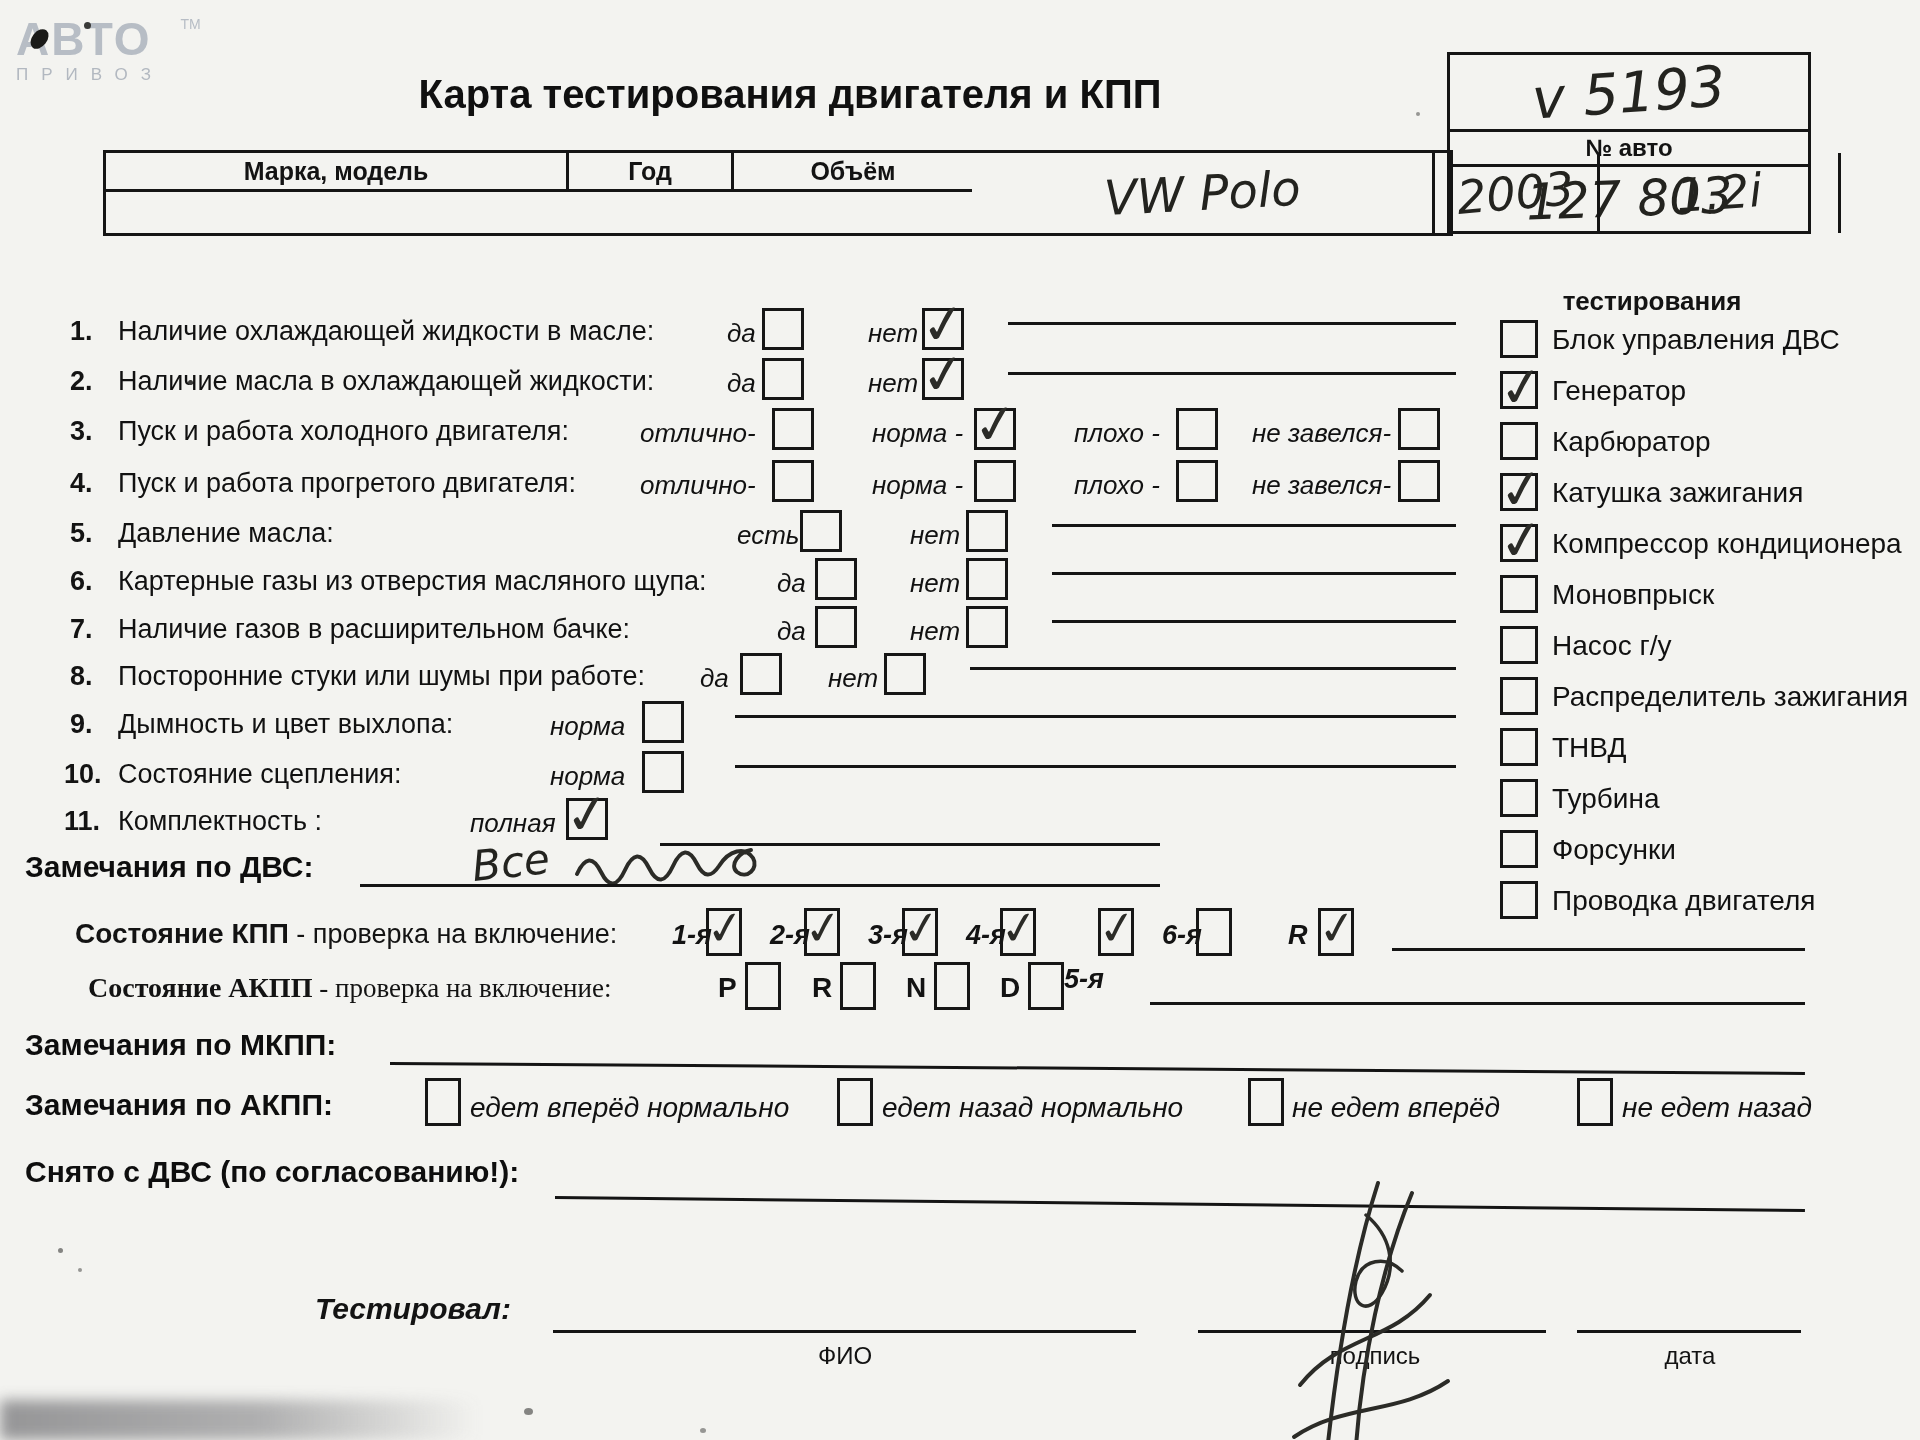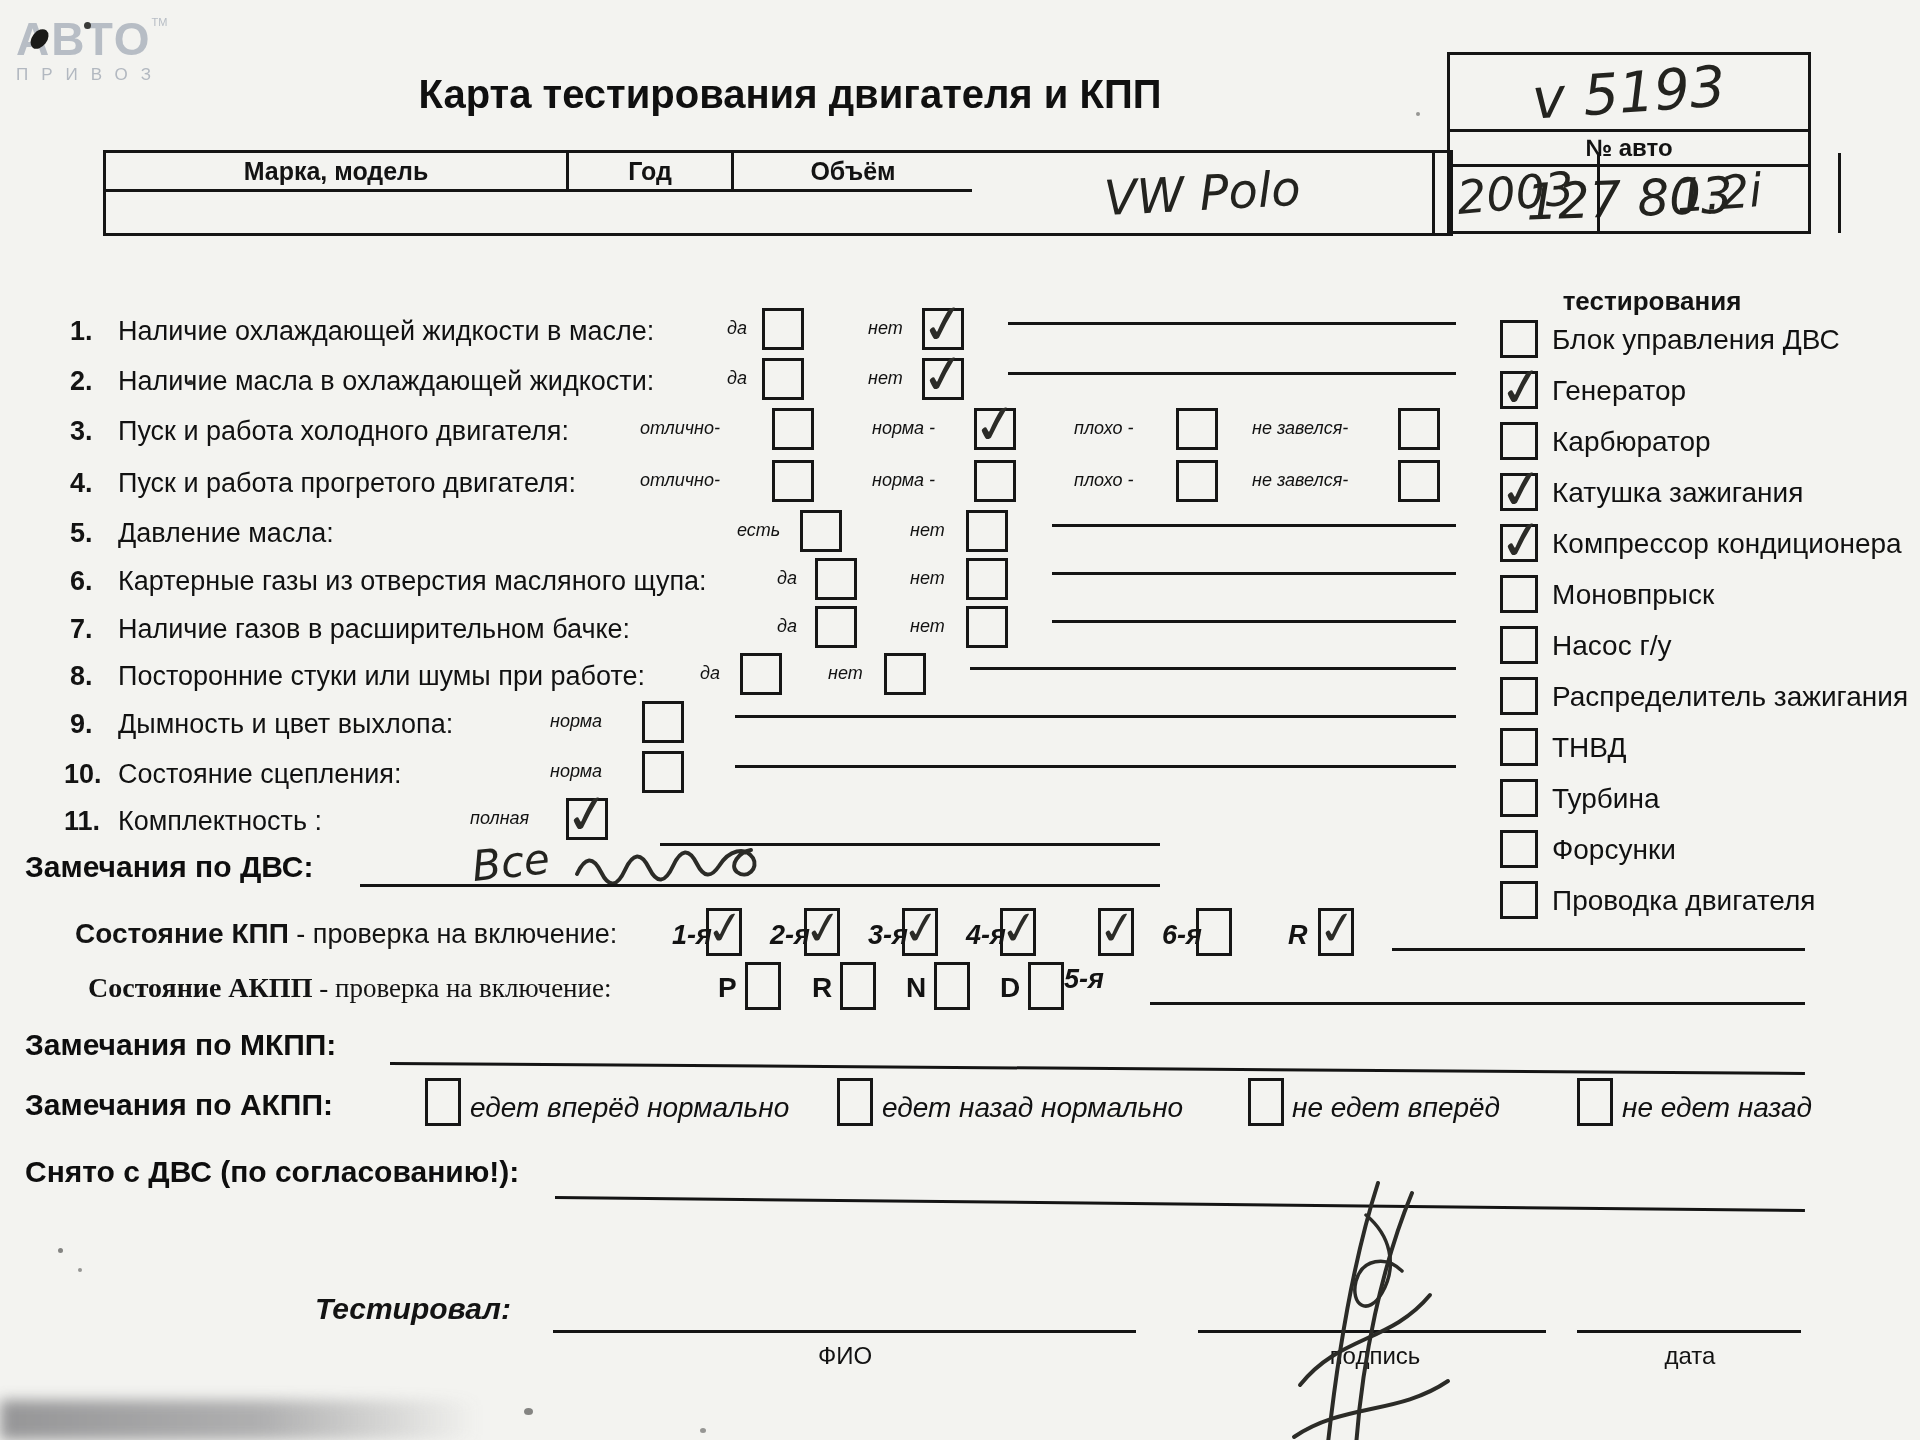--- a/index.html
+++ b/index.html
@@ -5,42 +5,42 @@
   html,body{margin:0;padding:0;}
   body{
     width:1920px;height:1440px;position:relative;overflow:hidden;
     background:#f3f3f0;
     font-family:"Liberation Sans","DejaVu Sans",sans-serif;
     color:#131313;
   }
   .abs{position:absolute;}
   
   .logo-main{font-weight:bold;font-size:46px;letter-spacing:2px;color:#b7bdc5;line-height:1;}
-  .logo-tm{font-size:11px;color:#b7bdc5;vertical-align:top;}
+  .logo-tm{font-size:14px;color:#b7bdc5;vertical-align:top;margin-left:29px;}
   .logo-sub{font-size:17px;letter-spacing:13px;color:#b2b8c0;margin-top:3px;}
   .ink-blob{position:absolute;width:15px;height:22px;background:#1a1a18;border-radius:50%;transform:rotate(38deg);}
   
   .title{font-size:40px;font-weight:bold;text-align:center;white-space:nowrap;color:#101010;}
   
   .vtable{border:3px solid #151515;display:flex;flex-direction:row;background:transparent;}
   .vrow{display:flex;}
   .vcell{border-right:3px solid #151515;display:flex;align-items:center;justify-content:center;}
   .vcell:last-child{border-right:none;}
   .vhead{font-weight:bold;font-size:25px;}
   .hdr-row{border-bottom:3px solid #151515;}
   .carbox{border:3px solid #151515;display:flex;flex-direction:column;}
   .carbox .crow{display:flex;align-items:center;justify-content:center;overflow:visible;}
   .carbox .clabel{font-weight:bold;font-size:24px;border-top:3px solid #151515;border-bottom:3px solid #151515;}
   .carbox .clabel2{font-weight:bold;font-size:24px;border-bottom:3px solid #151515;}
   
   .hand{font-family:"DejaVu Sans",sans-serif;font-style:italic;color:#23231f;white-space:nowrap;}
   
   .num{font-weight:bold;font-size:27px;white-space:nowrap;}
   .itext{font-size:27px;white-space:nowrap;color:#111;}
-  .olabel{font-style:italic;font-size:18px;white-space:nowrap;color:#111;}
+  .olabel{font-style:italic;font-size:26px;white-space:nowrap;color:#111;}
   .cb{width:42px;height:42px;border:3px solid #161616;box-sizing:border-box;position:absolute;background:transparent;}
   .cb.small{width:38px;height:38px;}
   .cb.tall{width:36px;height:48px;}
   .cb .mark{position:absolute;left:-4px;top:-18px;font-size:54px;color:#2b2b27;transform:rotate(-8deg);font-family:"DejaVu Sans",sans-serif;}
   .cb.tall .mark{font-size:46px;top:-10px;left:-3px;}
   .wline{border-bottom:3px solid #141414;position:absolute;}
   .seclabel{font-weight:bold;font-size:30px;white-space:nowrap;color:#0e0e0e;}
   .sechead-b{font-weight:bold;font-size:28px;}
   .sechead-n{font-size:27px;}
   .gear{font-style:italic;font-weight:bold;font-size:27px;white-space:nowrap;}

